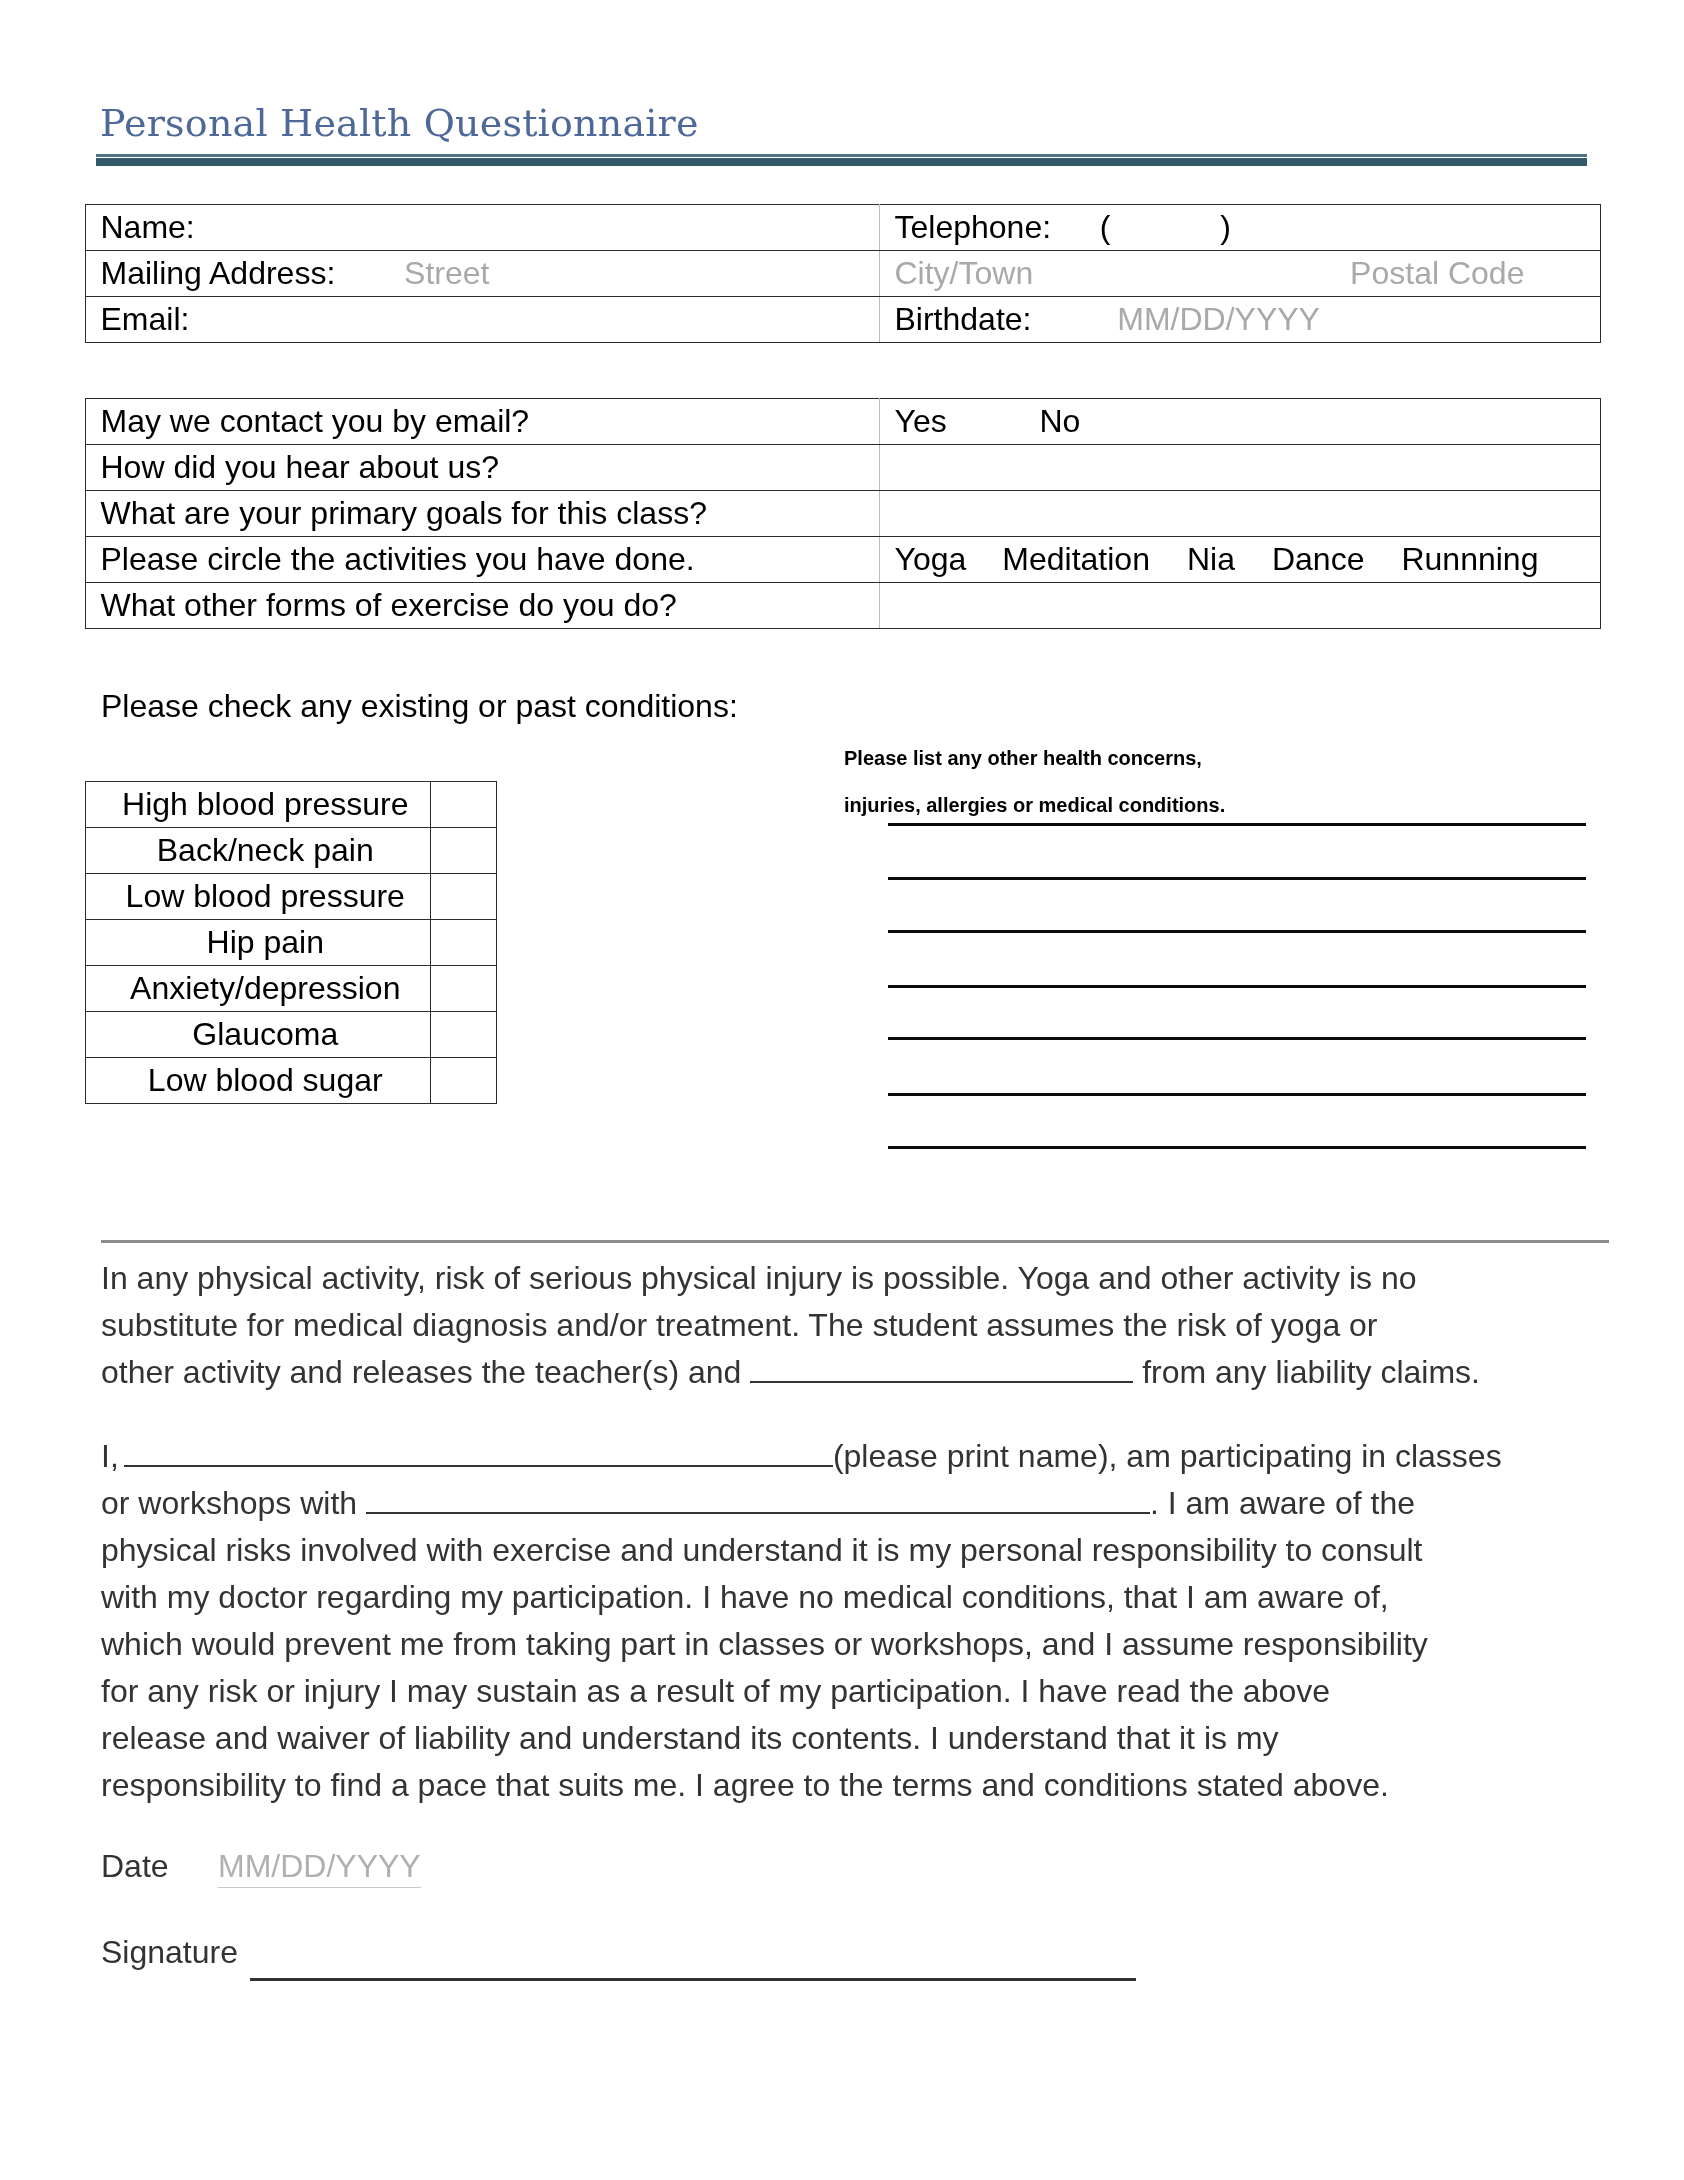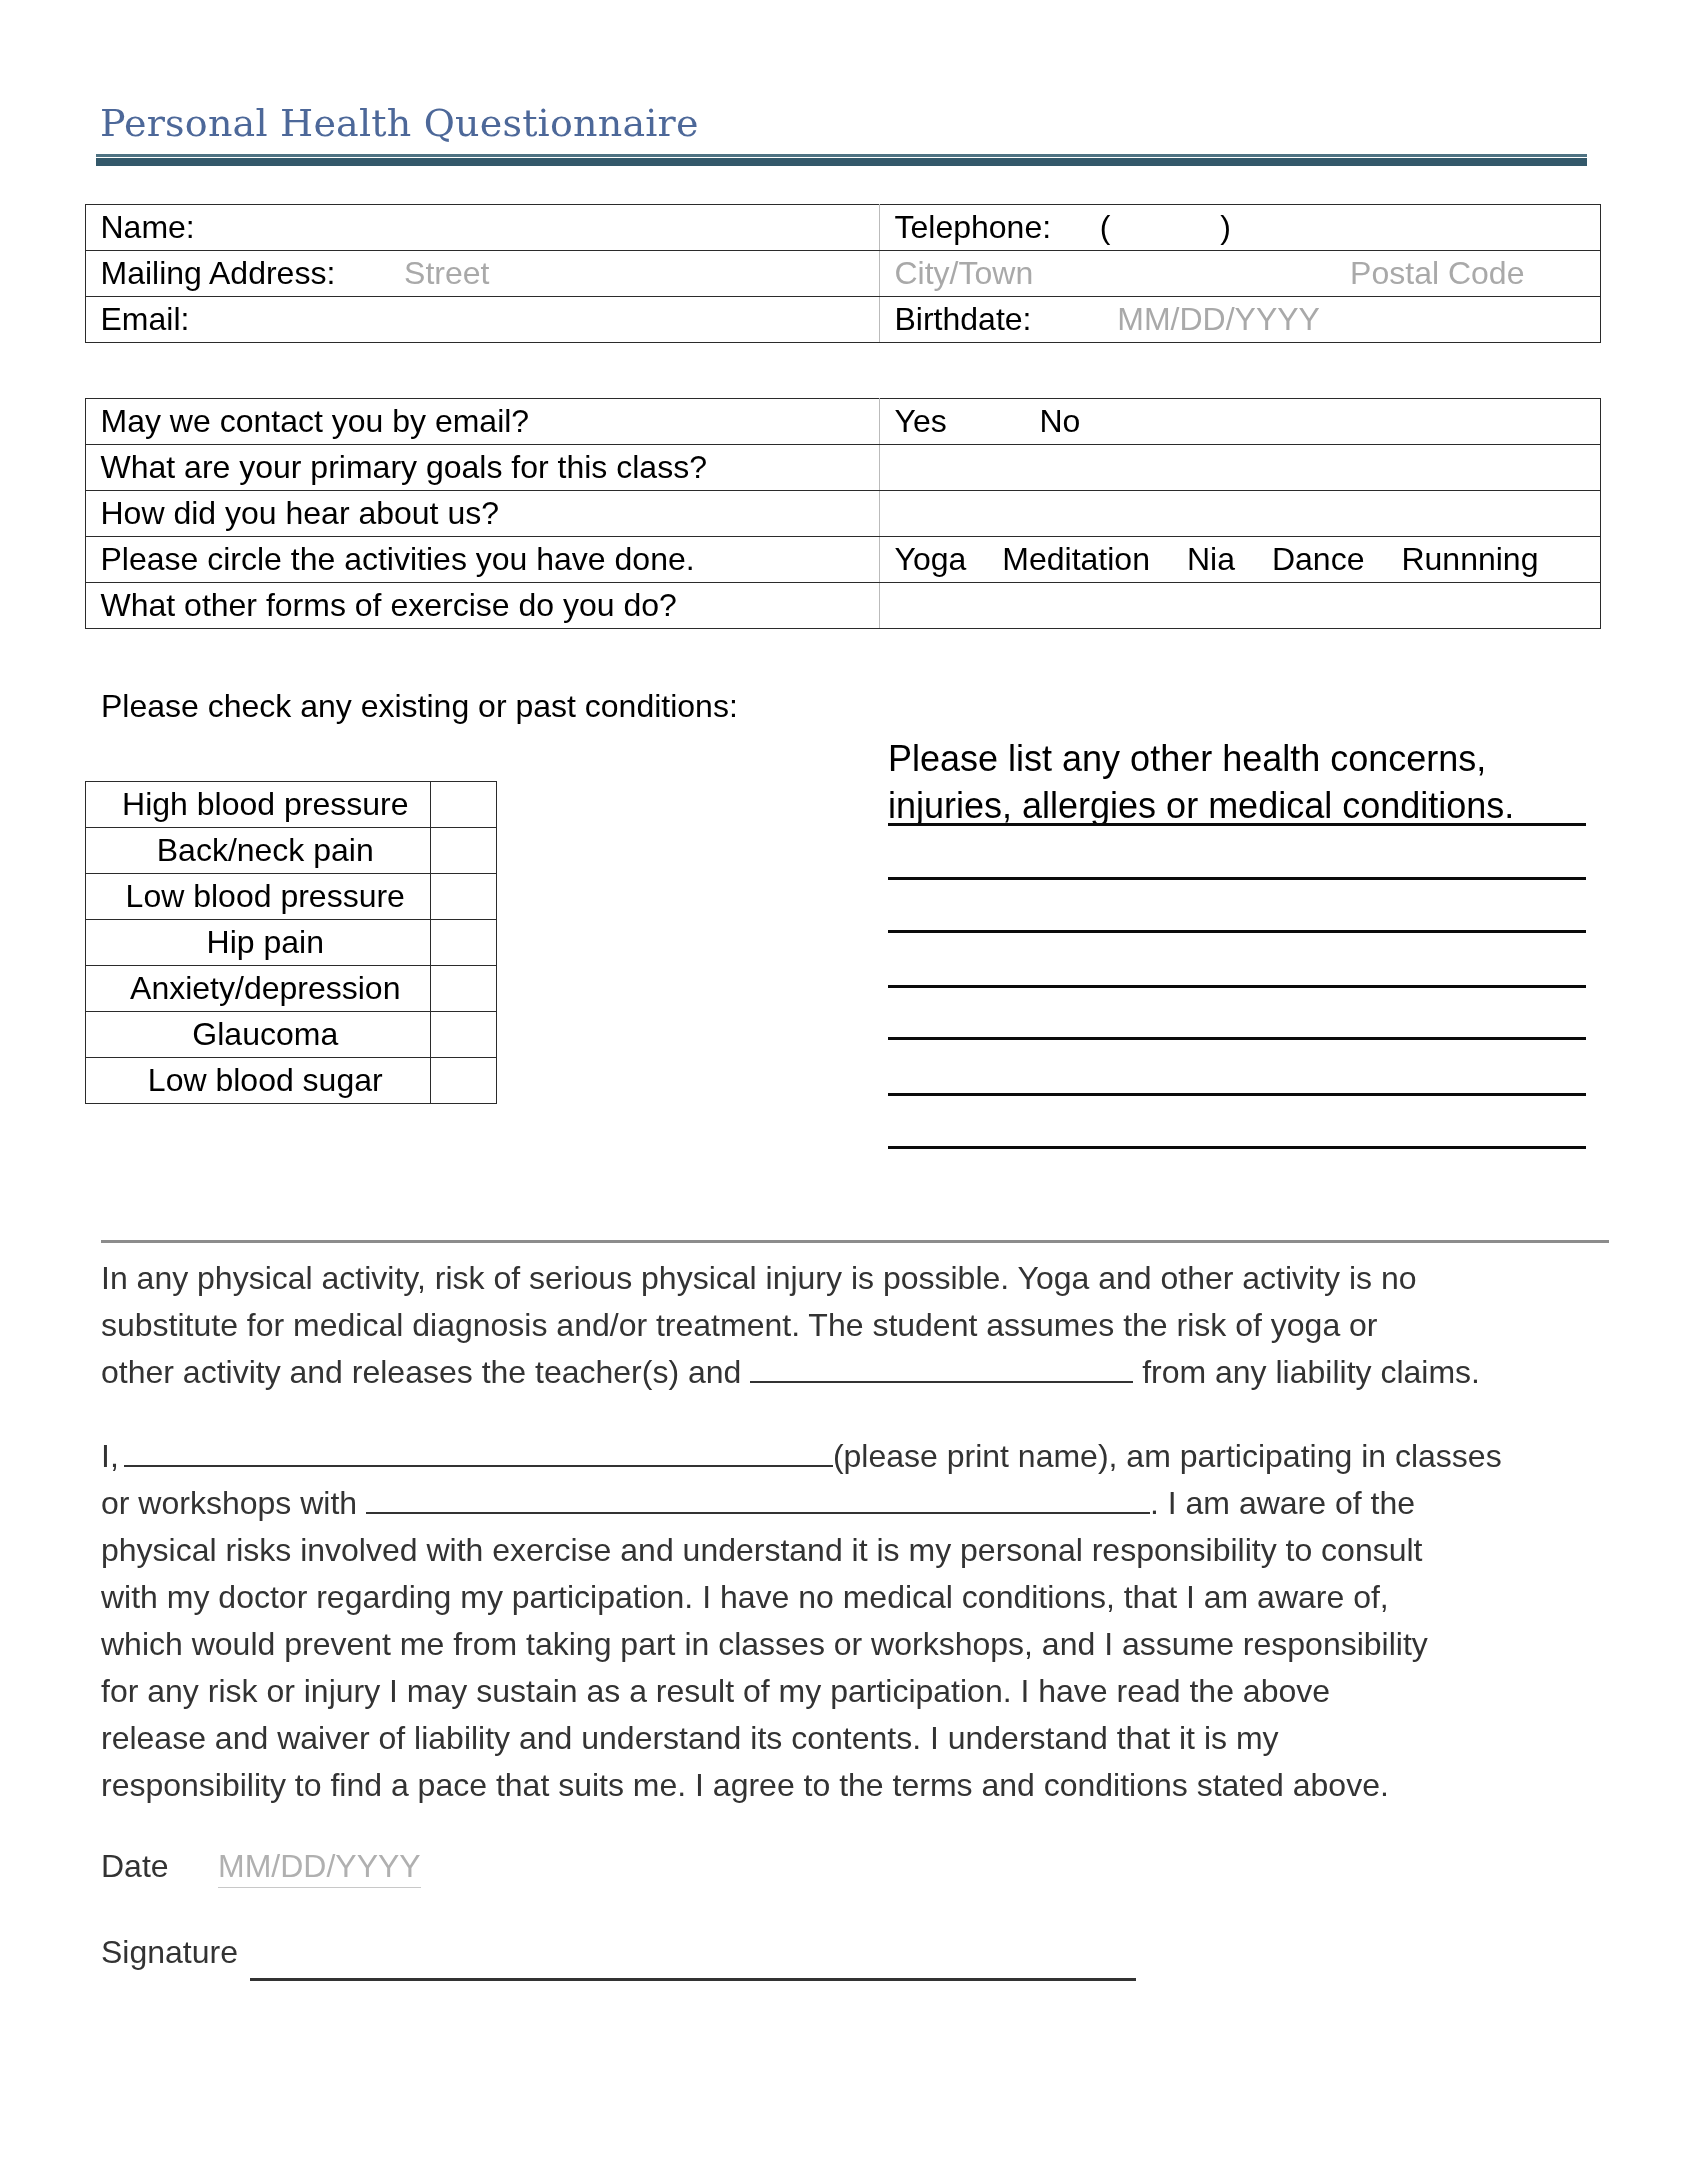--- a/index.html
+++ b/index.html
@@ -16,21 +16,21 @@
                   font-size: 32px; vertical-align: middle; white-space: nowrap; overflow: hidden; }
   table.info td.left { border-right: 0.9px solid #bbb; }
   table.info td.right { border-left: 0.9px solid #bbb; }
   .ph { color: #a9a9a9; margin-top: 12px; }
   .lbl { color: #000; }
 
   .cond-head { left: 101px; top: 688px; font-size: 32px; white-space: nowrap; }
   table.conds td.name { padding-left: 14.5px; }
   table.conds td.box { padding: 0; width: 64px; }
 
-  .concerns-text { left: 888px; top: 735px; font-size: 36px; line-height: 47px; white-space: nowrap; }
+  .concerns-text { left: 844px; top: 735px; font-size: 20px; line-height: 47px; white-space: nowrap; font-weight: bold; }
   .wline { left: 888px; width: 698px; height: 3.4px; background: #0a0a0a; }
 
   .divider { left: 101px; top: 1240px; width: 1508px; height: 2.6px; background: #8c8c8c; }
 
   .para { left: 101px; font-size: 32px; line-height: 47px; color: #333333; white-space: nowrap; }
   .blank { display: inline-block; border-bottom: 2.6px solid #333; height: 29px; vertical-align: baseline; }
 
   .date-lbl { left: 101px; top: 1848px; font-size: 32px; color: #333; }
   .date-val { left: 218px; top: 1848px; font-size: 32px; color: #b0b0b0; border-bottom: 1.7px solid #c8c8c8; padding-bottom: 1.7px; }
   .sig-lbl { left: 101px; top: 1934px; font-size: 32px; color: #333; }
@@ -89,25 +89,25 @@
   <tbody>
       <tr>
     <td class="left">May we contact you by email?</td>
     <td class="right">
       <span>Yes</span>
       <span style="display:inline-block; width:75px;"></span>
       <span>No</span>
     </td>
   </tr>
   <tr>
+    <td class="left">How did you hear about us?</td>
+    <td class="right"></td>
+  </tr>
+  <tr>
     <td class="left">What are your primary goals for this class?</td>
-    <td class="right"></td>
-  </tr>
-  <tr>
-    <td class="left">How did you hear about us?</td>
     <td class="right"></td>
   </tr>
   <tr>
     <td class="left">Please circle the activities you have done.</td>
     <td class="right">
       <span>Yoga</span><span style="display:inline-block; width:36px;"></span><span>Meditation</span><span style="display:inline-block; width:37px;"></span><span>Nia</span><span style="display:inline-block; width:37px;"></span><span>Dance</span><span style="display:inline-block; width:37px;"></span><span>Runnning</span>
     </td>
   </tr>
   <tr>
     <td class="left">What other forms of exercise do you do?</td>

